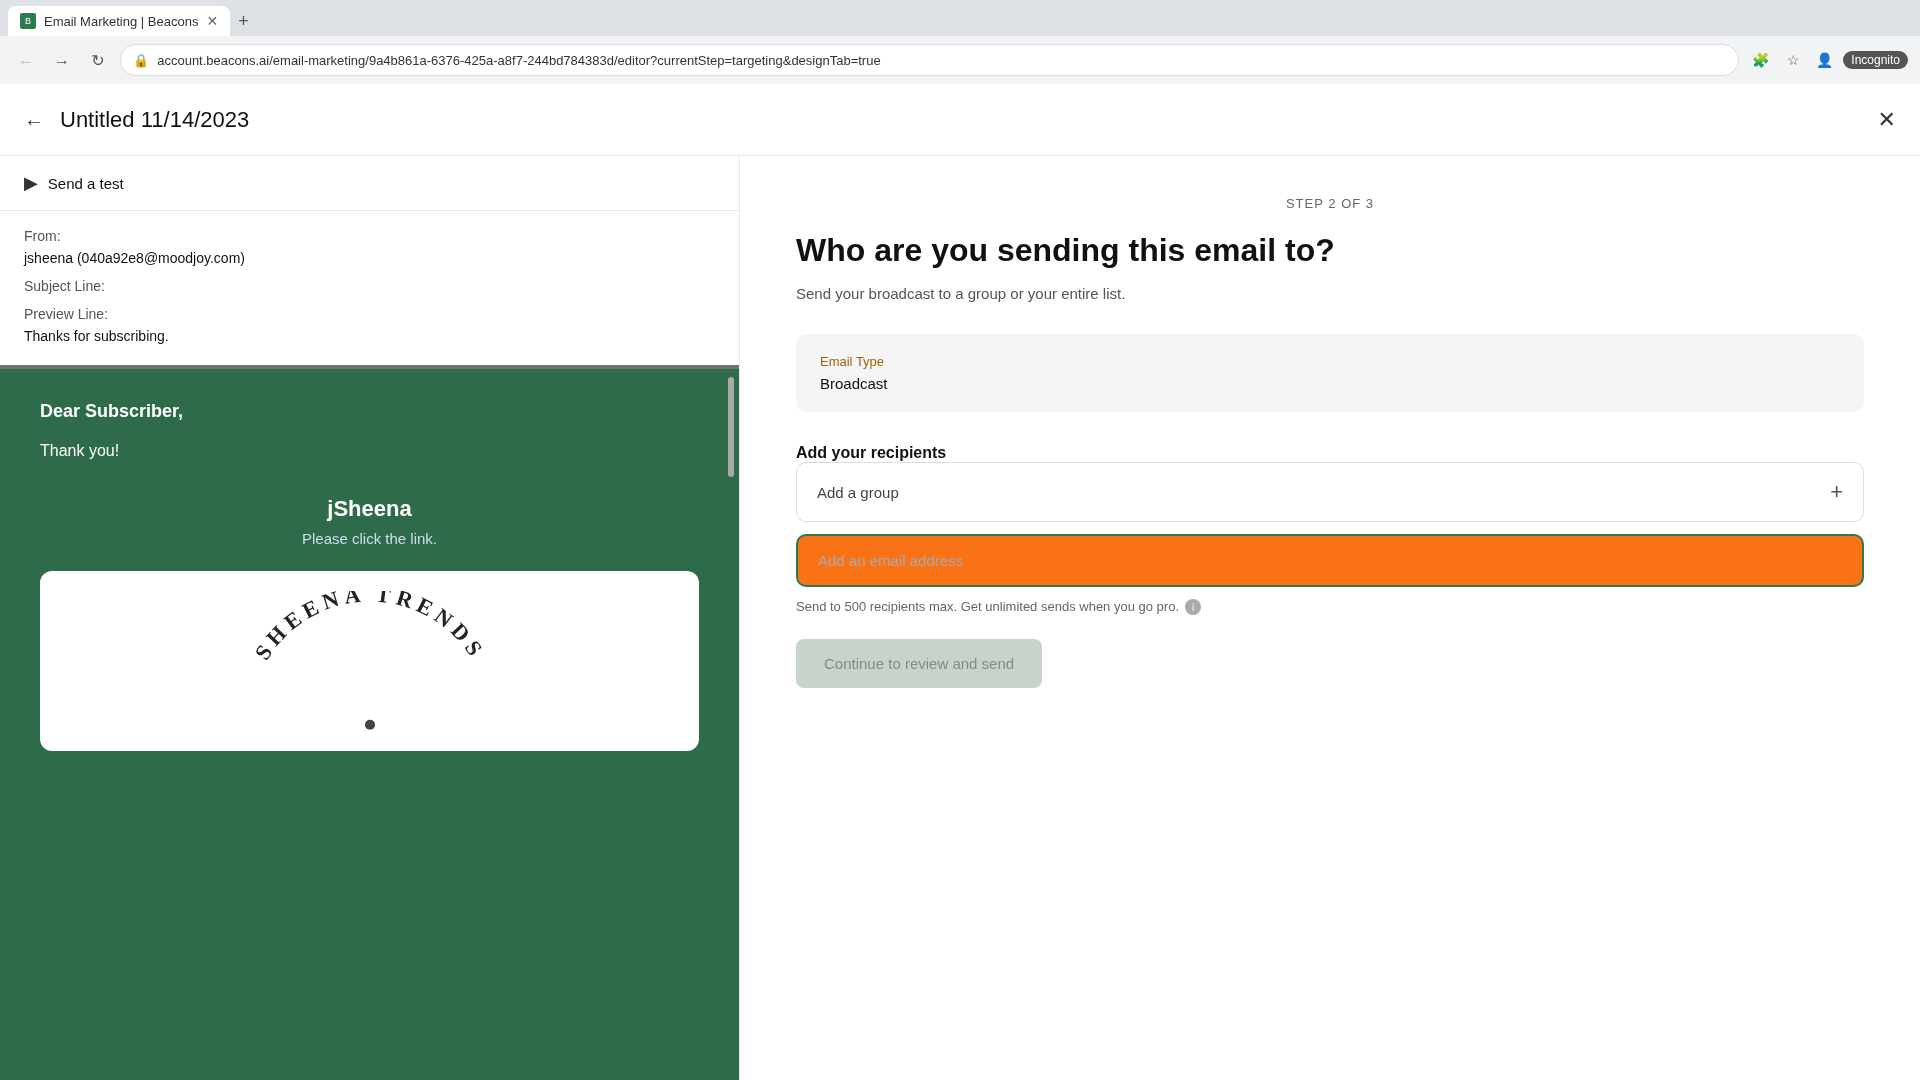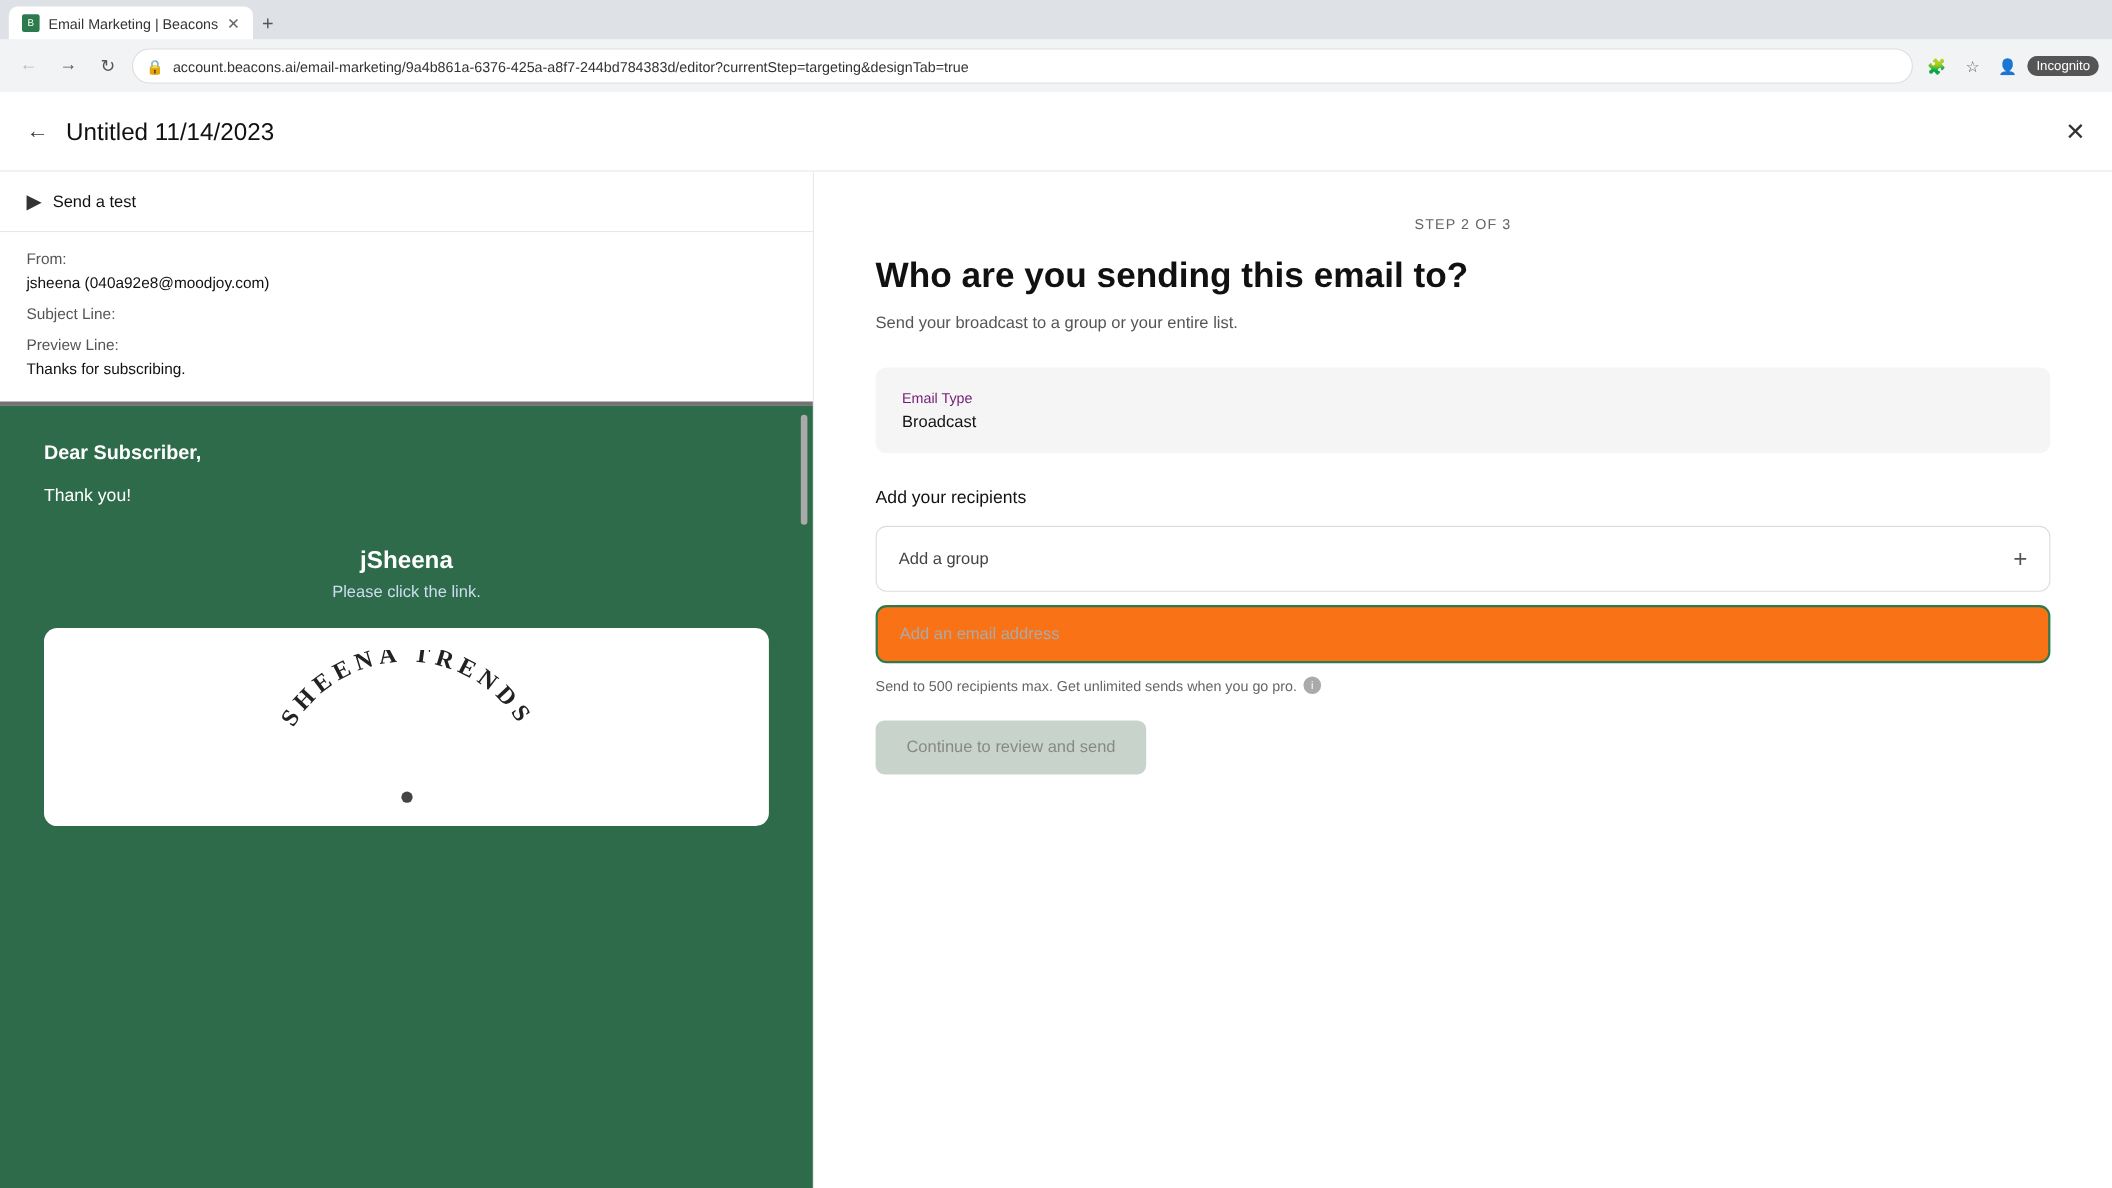--- a/index.html
+++ b/index.html
@@ -54,32 +54,32 @@
     .preview-link { font-size: 15px; text-align: center; color: #cde; }
     .preview-card { background: #fff; border-radius: 12px; padding: 20px; margin-top: 24px; overflow: hidden; height: 180px; display: flex; align-items: center; justify-content: center; }
 
     
     .right-panel { flex: 1; padding: 40px 56px; overflow-y: auto; }
     .step-label { font-size: 13px; color: #666; letter-spacing: 1px; text-transform: uppercase; margin-bottom: 20px; font-weight: 500; text-align: center; }
     .section-title { font-size: 32px; font-weight: 700; color: #111; margin-bottom: 16px; line-height: 1.2; }
     .section-subtitle { font-size: 15px; color: #555; margin-bottom: 32px; }
 
     .email-type-card { background: #f5f5f5; border-radius: 10px; padding: 20px 24px; margin-bottom: 32px; }
-    .email-type-label { font-size: 13px; color: #701a75; font-weight: 500; margin-bottom: 6px; }
+    .email-type-label { font-size: 13px; color: #a16207; font-weight: 500; margin-bottom: 6px; }
     .email-type-value { font-size: 15px; color: #111; font-weight: 400; }
 
-    .recipients-label { font-size: 16px; font-weight: 400; color: #111; margin-bottom: 16px; }
+    .recipients-label { font-size: 16px; font-weight: 700; color: #111; margin-bottom: 0; }
 
     .add-group-btn { width: 100%; background: #fff; border: 1.5px solid #ddd; border-radius: 10px; padding: 16px 20px; display: flex; align-items: center; justify-content: space-between; cursor: pointer; margin-bottom: 12px; font-size: 15px; color: #444; }
     .add-group-plus { font-size: 22px; color: #555; font-weight: 300; }
 
     .email-input { width: 100%; background: #f97316; border: 2px solid #2d7a4f; border-radius: 10px; padding: 16px 20px; font-size: 15px; color: #444; outline: none; margin-bottom: 12px; }
     .email-input::placeholder { color: #aaa; }
 
-    .limit-text { font-size: 13px; color: #666; margin-bottom: 24px; display: flex; align-items: center; gap: 6px; }
+    .limit-text { font-size: 13px; color: #666; margin-bottom: 24px; display: flex; align-items: flex-start; gap: 6px; }
     .info-icon { width: 16px; height: 16px; border-radius: 50%; background: #aaa; color: white; font-size: 10px; display: inline-flex; align-items: center; justify-content: center; cursor: pointer; flex-shrink: 0; }
 
     .continue-btn { background: #c8d4cb; border: none; border-radius: 8px; padding: 16px 28px; font-size: 15px; color: #888; cursor: not-allowed; font-weight: 500; }
   </style>
 </head>
 <body>
 
 <div class="browser-frame">
 
   <div class="browser-titlebar">

